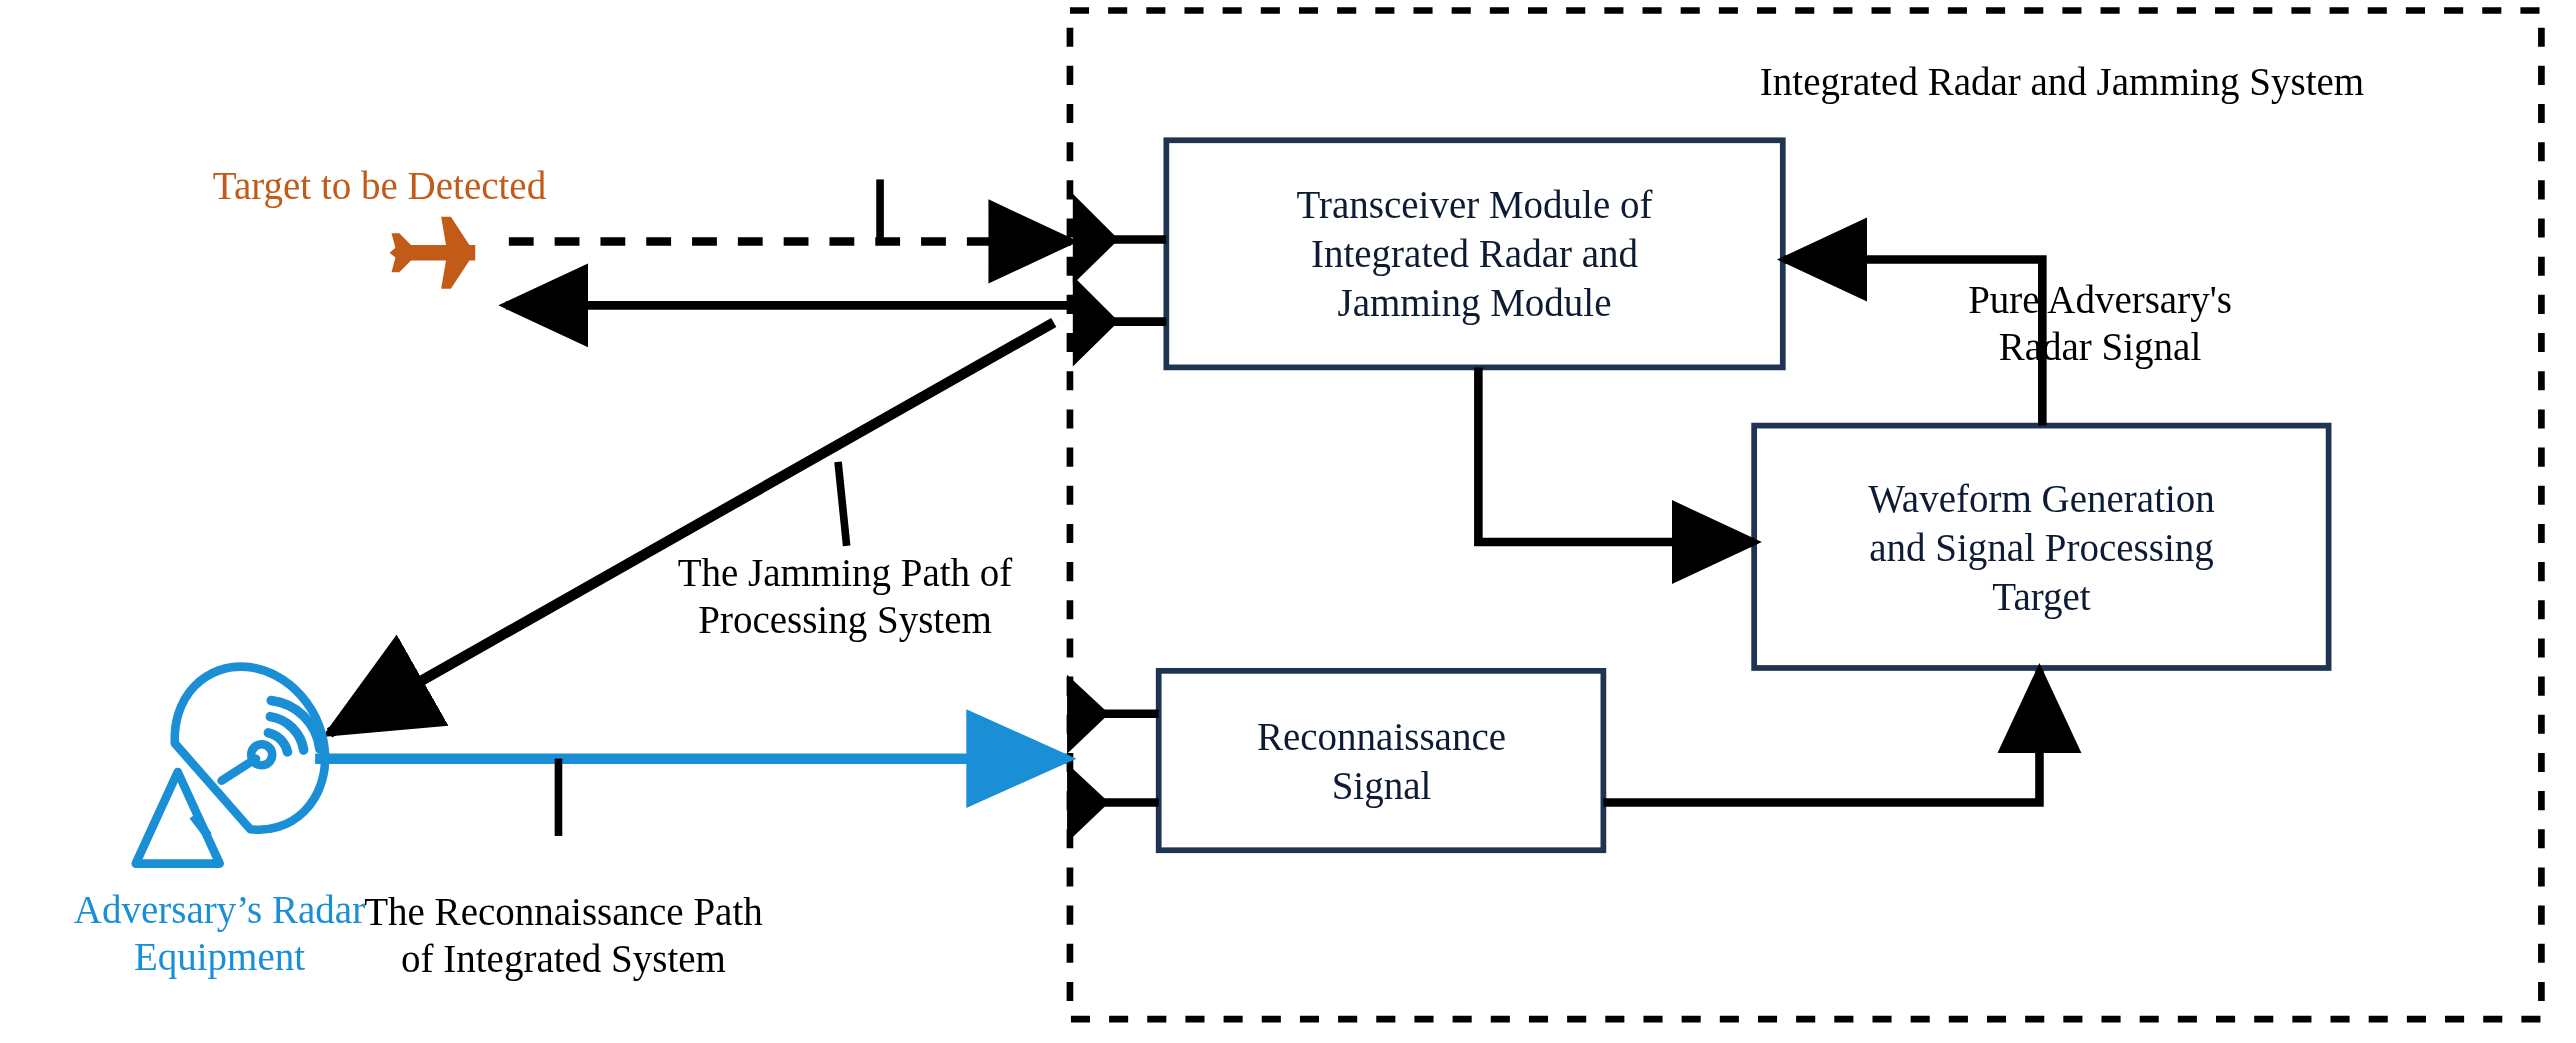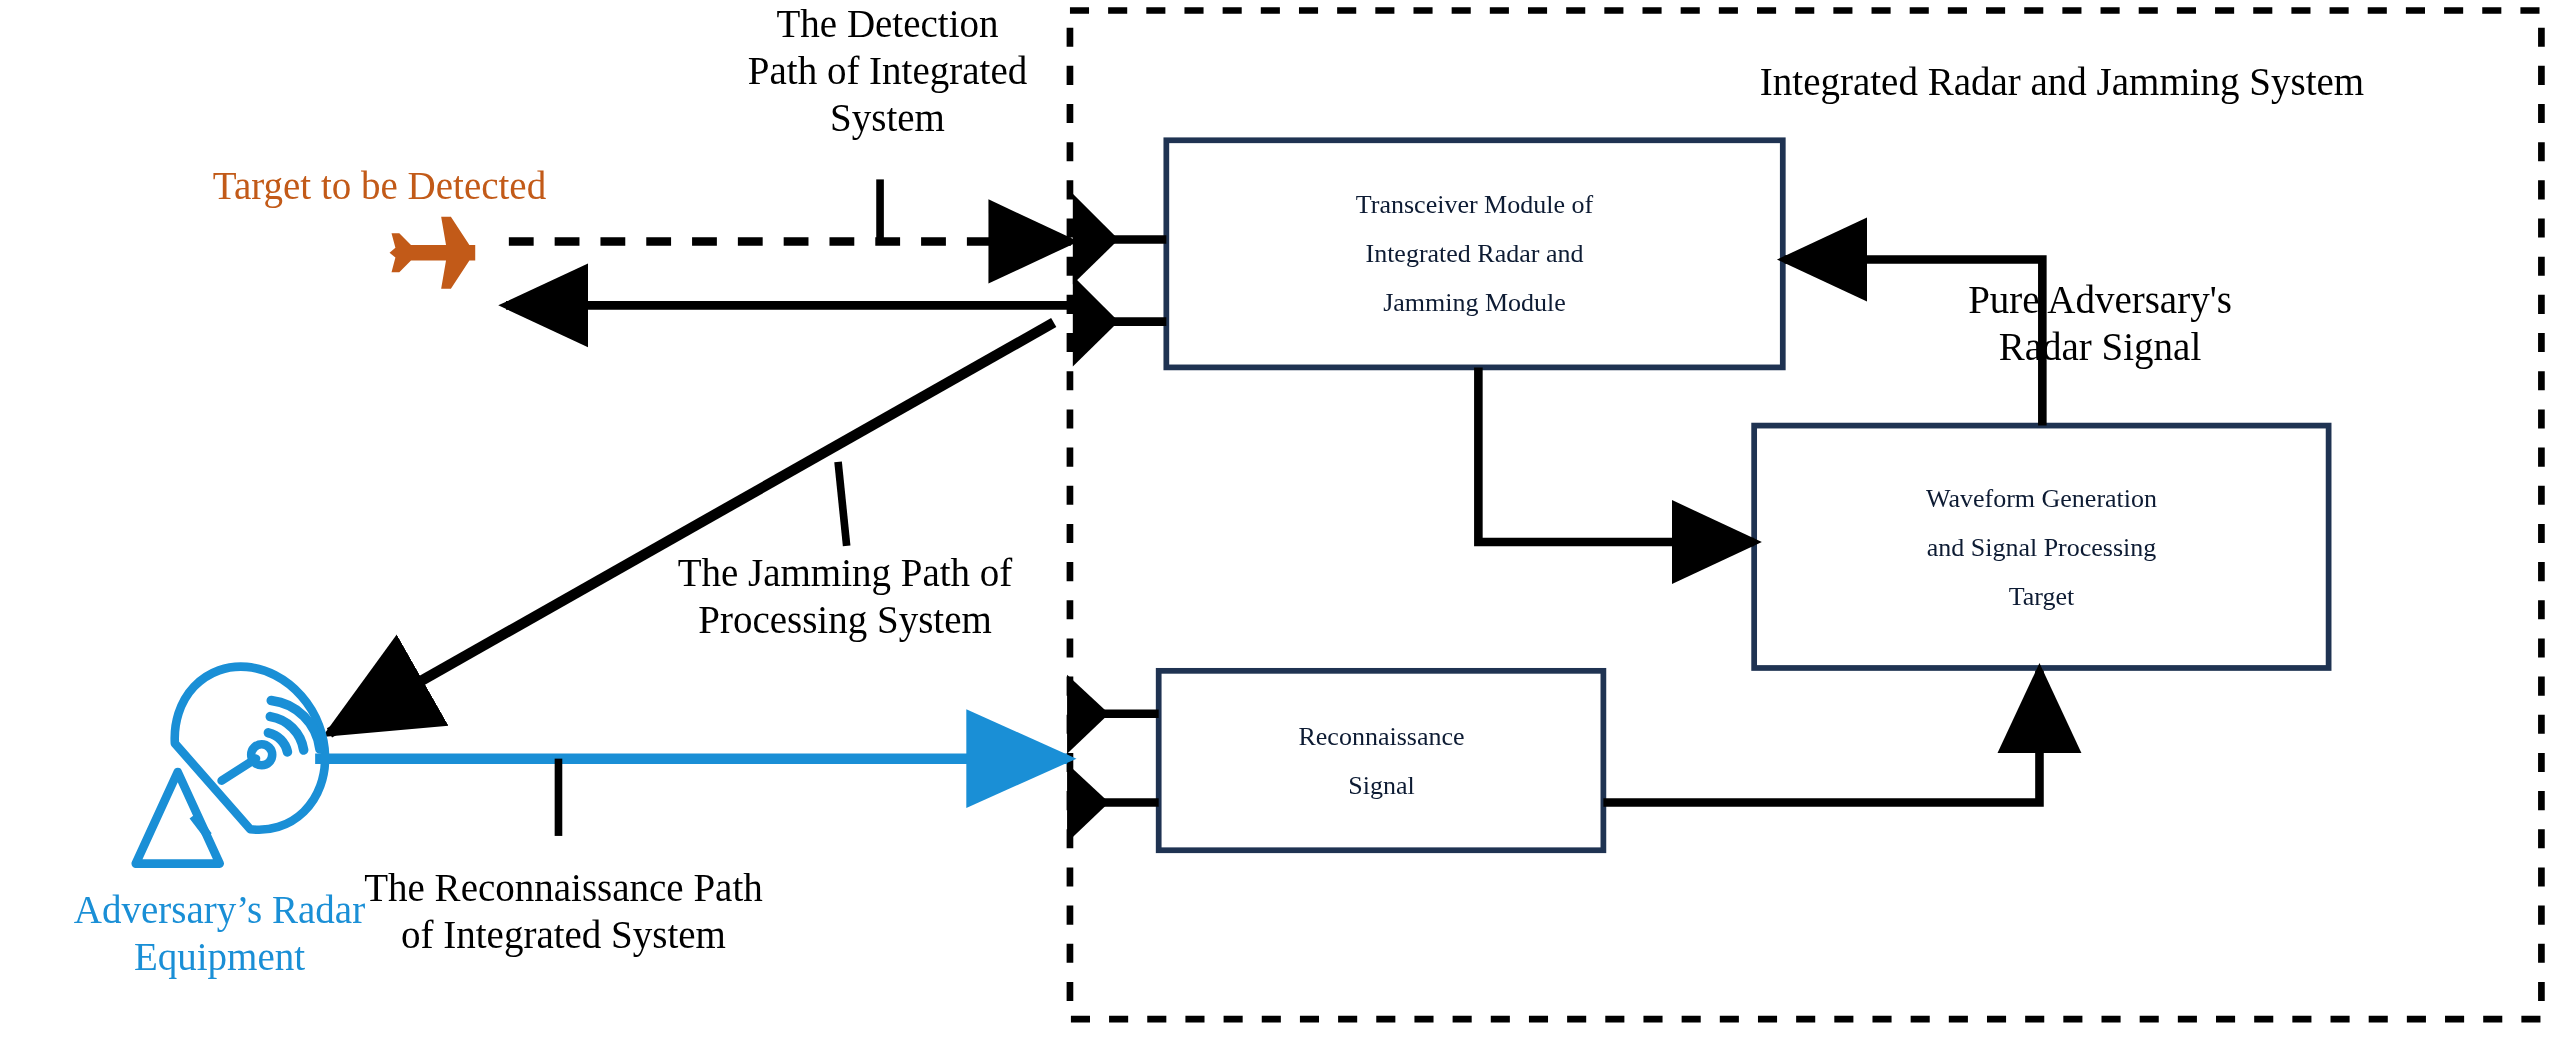--- a/index.html
+++ b/index.html
@@ -24,21 +24,21 @@
   }
   .lbl.orange{color:#C25A18;}
   .lbl.blue{color:#1A8FD6;}
   .boxlabel{
     position:absolute;
     display:flex;
     align-items:center;
     justify-content:center;
     text-align:center;
     font-family:"Liberation Serif","DejaVu Serif",serif;
-    font-size:26px;
+    font-size:39px;
     line-height:49px;
     color:#0d1b33;
     white-space:pre-line;
     pointer-events:none;
   }
 </style>
 </head>
 <body>
 
 <div id="stage">
@@ -140,34 +140,31 @@
 
   <div class="boxlabel" style="left:1754px;top:426px;width:575px;height:242px;">Waveform Generation
 and Signal Processing
 Target</div>
 
   <div class="boxlabel" style="left:1159px;top:671px;width:445px;height:179px;">Reconnaissance
 Signal</div>
 
   <div class="lbl" style="left:1623px;top:30.5px;width:878px;margin-top:27px;">Integrated Radar and Jamming System</div>
 
-  <div class="lbl" style="left:668px;top:0px;width:439px;">The Detection
-Path of Integrated
-System</div>
 
   <div class="lbl orange" style="left:160px;top:162px;width:439px;">Target to be Detected</div>
 
   <div class="lbl" style="left:597px;top:549px;width:496px;">The Jamming Path of
 Processing System</div>
 
 
   <div class="lbl" style="left:1852px;top:276px;width:496px;">Pure Adversary's
 Radar Signal</div>
 
 
-  <div class="lbl" style="left:282px;top:864px;width:563px;">The Reconnaissance Path
+  <div class="lbl" style="left:282px;top:888px;width:563px;">The Reconnaissance Path
 of Integrated System</div>
 
   <div class="lbl blue" style="left:-9.5px;top:886px;width:458px;">Adversary’s Radar
 Equipment</div>
 
 </div>
 
 
 </body></html>

